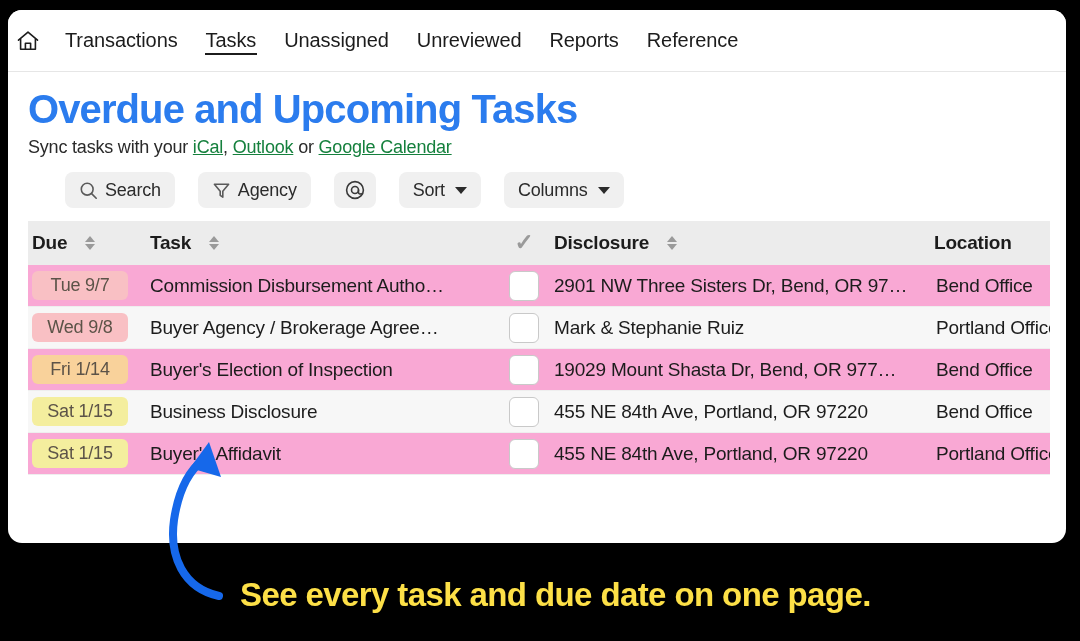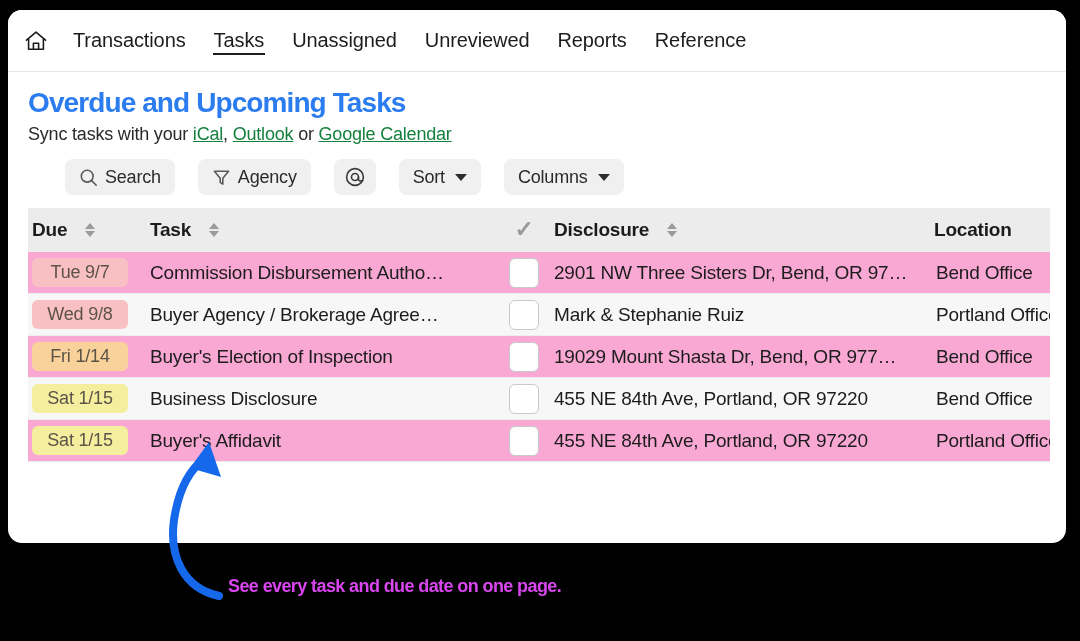--- a/index.html
+++ b/index.html
@@ -34,21 +34,21 @@
     border-radius: 14px;
     overflow: hidden;
     box-sizing: border-box;
   }
 
   
   .navbar {
     height: 62px;
     display: flex;
     align-items: center;
-    padding: 0 0 0 8px;
+    padding: 0 0 0 0;
     border-bottom: 1px solid #e6e6e6;
     box-sizing: border-box;
     background: #ffffff;
   }
   .home-btn {
     width: 40px;
     height: 40px;
     display: flex;
     align-items: center;
     justify-content: center;
@@ -72,21 +72,21 @@
   }
   .nav-item:last-child { margin-right: 0; }
 
   
   .page-body {
     padding: 16px 16px 0 20px;
     box-sizing: border-box;
   }
 
   .page-title {
-    font-size: 28px;
+    font-size: 40px;
     font-weight: 700;
     color: #2b7cee;
     letter-spacing: -0.9px;
     line-height: 1.05;
     margin: 0 0 7px 0;
   }
 
   .sync-line {
     font-size: 18px;
     color: #2a2a2a;
@@ -227,25 +227,25 @@
   
   .annotation-svg {
     position: absolute;
     left: 0; top: 0;
     width: 1080px;
     height: 641px;
     pointer-events: none;
   }
   .callout-text {
     position: absolute;
-    left: 228px;
+    left: 240px;
     top: 576px;
-    font-size: 18px;
+    font-size: 33px;
     font-weight: 700;
-    color: #d946ef;
+    color: #fde047;
     letter-spacing: -0.6px;
     white-space: nowrap;
   }
 </style>
 </head>
 <body>
 
 <div id="stage">
 
   <div class="app-card">

